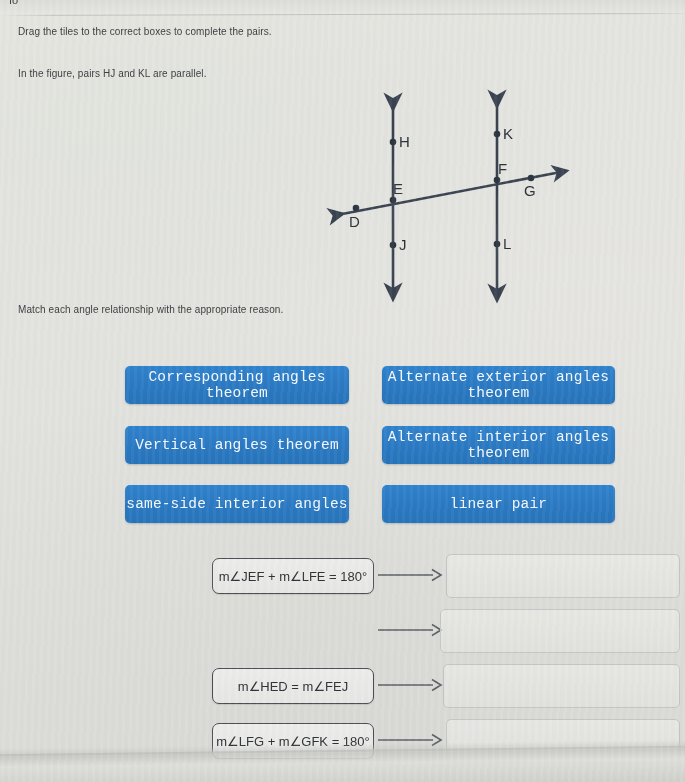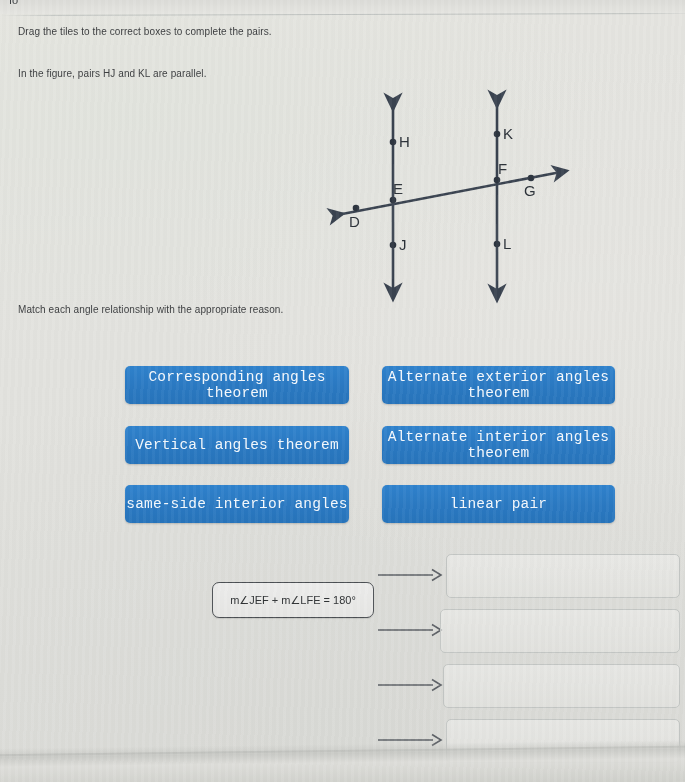--- a/index.html
+++ b/index.html
@@ -146,29 +146,28 @@
   #row-3 { top: 723px; }
 
   .eq-tile {
     position: absolute;
     top: 0;
     height: 34px;
     background: linear-gradient(180deg, #ececeb 0%, #e6e6e4 100%);
     border: 1.6px solid #4b4f53;
     border-radius: 7px;
     color: #2f3234;
-    font-size: 11px;
+    font-size: 13px;
     display: flex;
     align-items: center;
     justify-content: center;
     white-space: nowrap;
     box-shadow: 0 1px 1px rgba(0,0,0,0.10);
     cursor: grab;
     user-select: none;
-    margin-top: 24px;
   }
   .eq-w-wide   { left: 212px; width: 160px; }
   .eq-w-narrow { left: 212px; width: 160px; }
 
   .arrow {
     position: absolute;
     left: 377px;
     top: 8px;
     width: 66px;
     height: 18px;
@@ -258,28 +257,30 @@
 
 <div class="row" id="row-1">
   <svg class="arrow" viewBox="0 0 66 18">
     <line x1="1" y1="9" x2="56" y2="9" stroke="#5d6166" stroke-width="1.5"></line>
     <path d="M55,3.5 L64,9 L55,14.5" fill="none" stroke="#5d6166" stroke-width="1.6"></path>
   </svg>
   <div class="dropzone"></div>
 </div>
 
 <div class="row" id="row-2">
+  <div class="eq-tile eq-w-narrow">m∠HED = m∠FEJ</div>
   <svg class="arrow" viewBox="0 0 66 18">
     <line x1="1" y1="9" x2="56" y2="9" stroke="#5d6166" stroke-width="1.5"></line>
     <path d="M55,3.5 L64,9 L55,14.5" fill="none" stroke="#5d6166" stroke-width="1.6"></path>
   </svg>
   <div class="dropzone"></div>
 </div>
 
 <div class="row" id="row-3">
+  <div class="eq-tile eq-w-wide">m∠LFG + m∠GFK = 180°</div>
   <svg class="arrow" viewBox="0 0 66 18">
     <line x1="1" y1="9" x2="56" y2="9" stroke="#5d6166" stroke-width="1.5"></line>
     <path d="M55,3.5 L64,9 L55,14.5" fill="none" stroke="#5d6166" stroke-width="1.6"></path>
   </svg>
   <div class="dropzone"></div>
 </div>
 
 <div id="bottom-edge"></div>
 <div id="bottom-band"></div>
 <div id="texture"></div>

